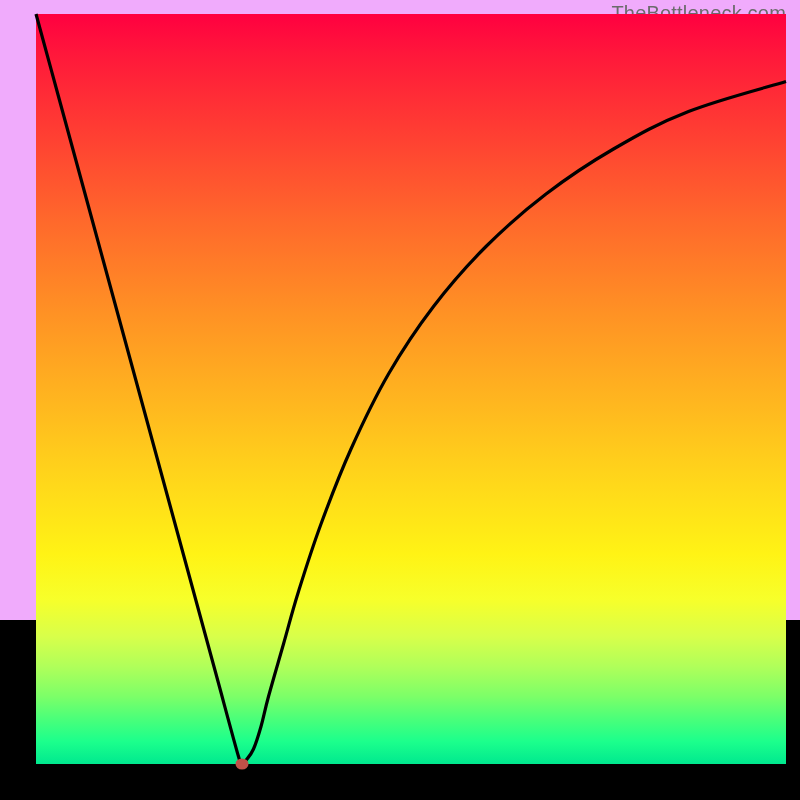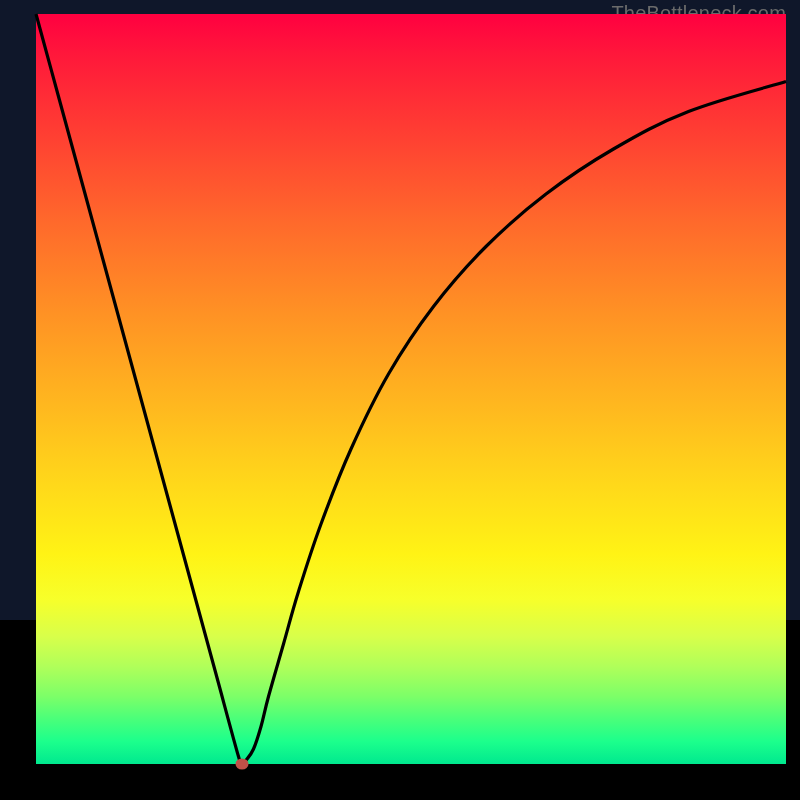--- a/index.html
+++ b/index.html
@@ -7,21 +7,21 @@
     padding: 0;
     width: 800px;
     height: 800px;
     background: #000;
     font-family: Arial, Helvetica, sans-serif;
   }
   .stage {
     position: relative;
     width: 800px;
     height: 620px;
-    background: #0f172a;
+    background: #f0abfc;
   }
   .plot-area {
     position: absolute;
     left: 36px;
     top: 14px;
     width: 750px;
     height: 750px;
     
     background: linear-gradient(
       to bottom,

